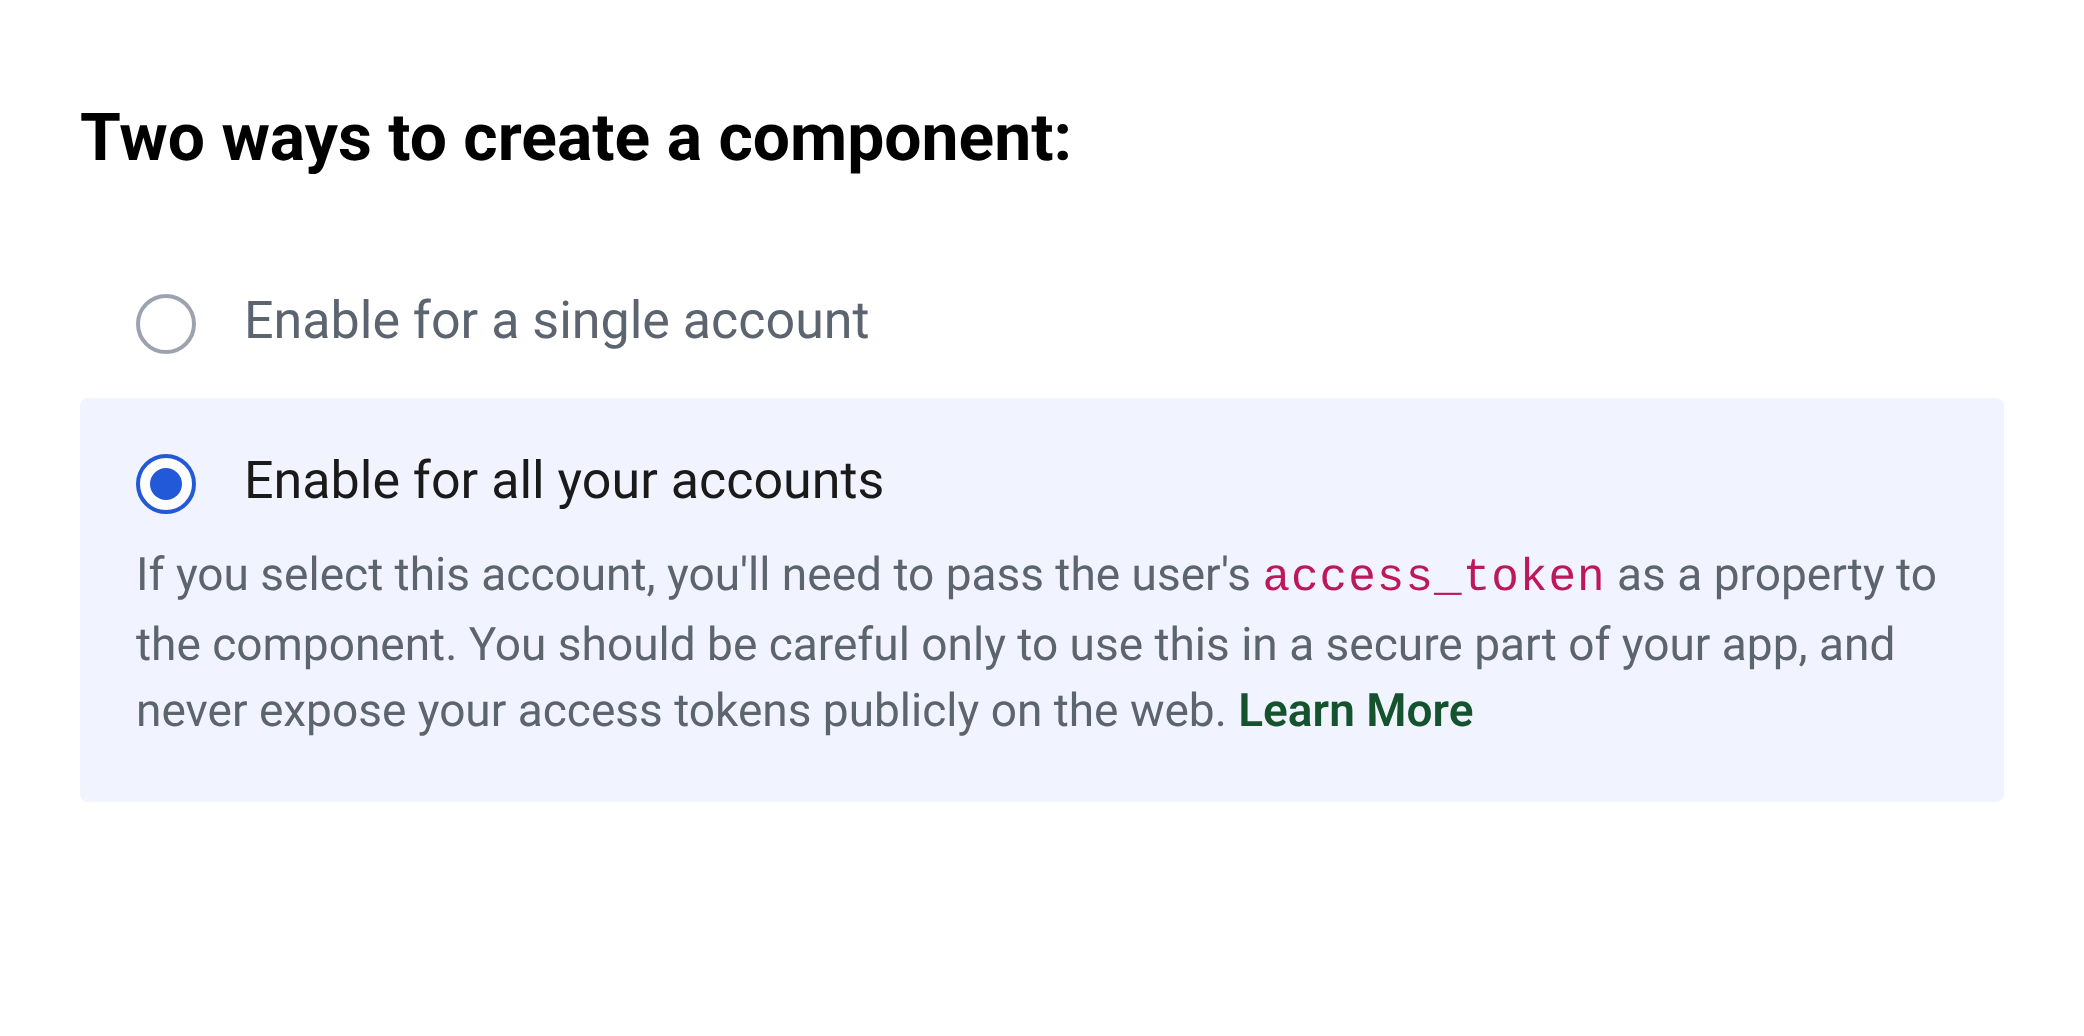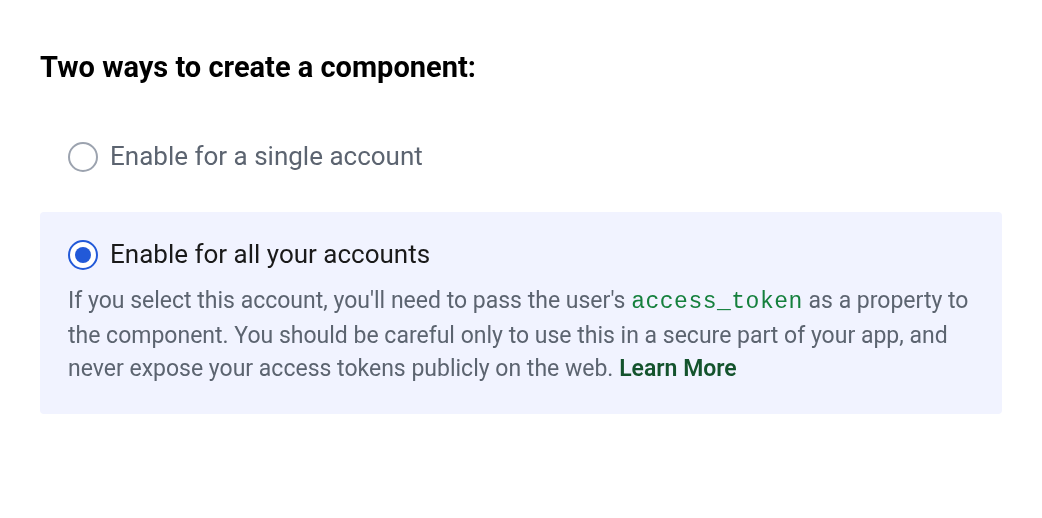--- a/index.html
+++ b/index.html
@@ -8,43 +8,42 @@
       box-sizing: border-box;
     }
     body {
       font-family: -apple-system, BlinkMacSystemFont, "Segoe UI", Roboto, Helvetica, Arial, sans-serif;
       background: #ffffff;
       padding: 50px 40px;
       width: 1042px;
       color: #1a1a1a;
     }
     .heading {
-      font-size: 29px;
+      font-size: 33px;
       font-weight: 700;
       color: #000000;
       margin-bottom: 38px;
     }
     .option {
       display: flex;
       flex-direction: column;
       padding: 18px 28px;
       border-radius: 4px;
     }
     .option.unselected {
       padding-bottom: 20px;
     }
     .option.selected {
       background: #f1f3ff;
-      margin-top: 18px;
       padding: 26px 16px 28px 28px;
     }
     .option-header {
       display: flex;
       align-items: center;
-      gap: 12px;
+      gap: 24px;
     }
     .radio {
       width: 30px;
       height: 30px;
       border-radius: 50%;
       flex-shrink: 0;
       position: relative;
       cursor: pointer;
     }
     .radio.unchecked {
@@ -80,21 +79,21 @@
     .option-description {
       margin-top: 12px;
       font-size: 23px;
       line-height: 1.45;
       color: #5c6470;
       font-weight: 400;
     }
     .option-description code {
       font-family: "SFMono-Regular", Consolas, "Liberation Mono", Menlo, monospace;
       font-size: 23px;
-      color: #15803d;
+      color: #be185d;
       letter-spacing: 0.5px;
     }
     .learn-more {
       color: #14532d;
       font-weight: 600;
       cursor: pointer;
     }
   </style>
 </head>
 <body>

